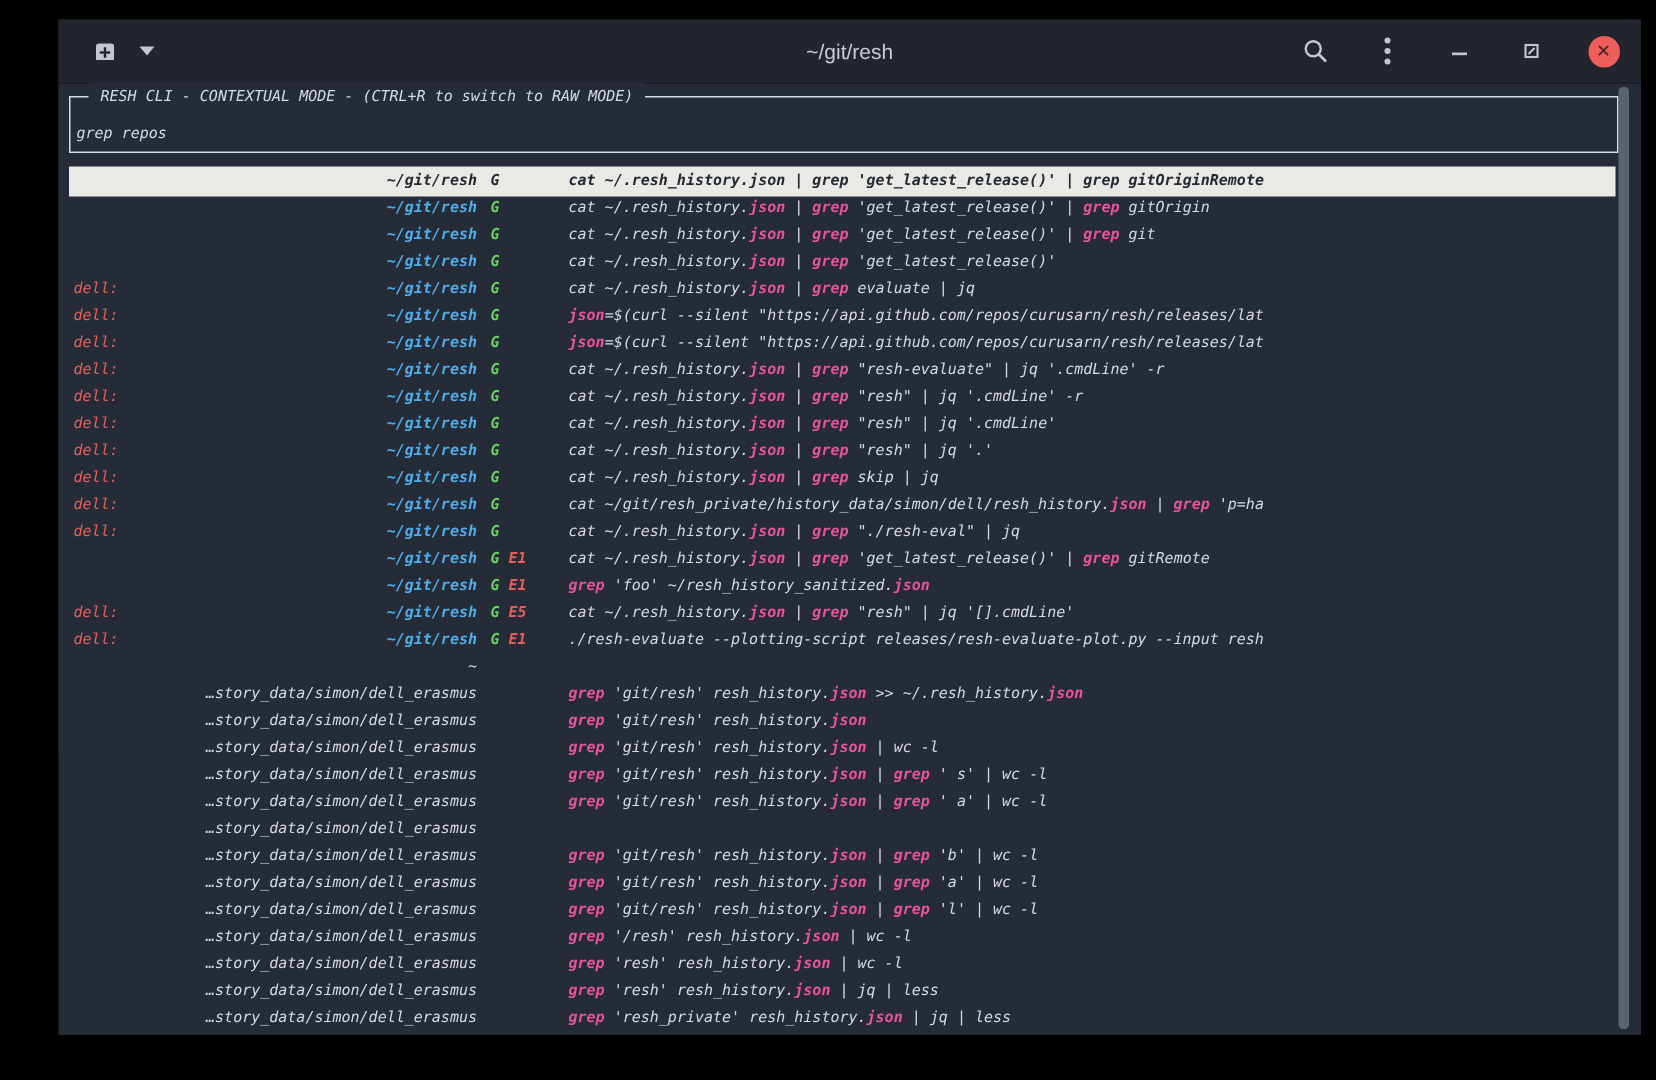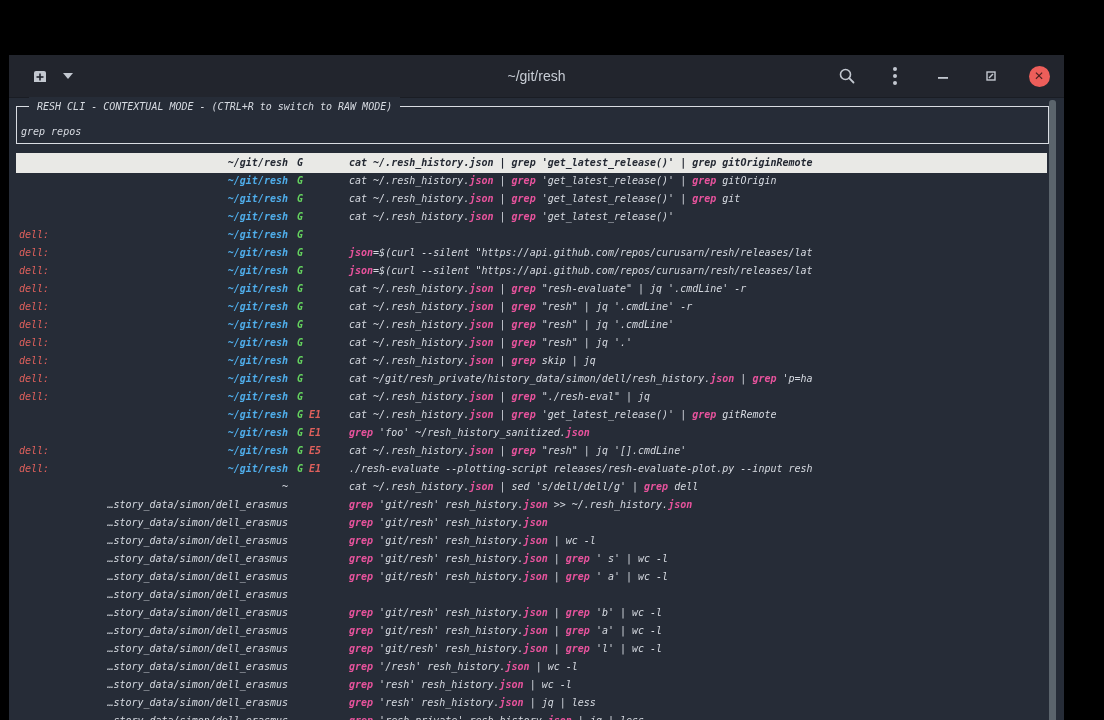--- a/index.html
+++ b/index.html
@@ -1,16 +1,16 @@
 <!DOCTYPE html>
 <html style="--bg: #262c37; --titlebar_bg: #22252d; --fg: #d6dae1; --host: #e0605c; --dir: #4fadea; --flag_ok: #65d35f; --flag_err: #e0605c; --match: #e8539d; --selected_bg: #e9e9e6; --selected_fg: #242933; --border: #d9dde3; --close: #ed5e5a; --icon: #c3c8d0; --scrollbar: #5b646c;"><head>
 <meta charset="utf-8">
 <style>
   html,body{margin:0;padding:0;background:#000;width:1104px;height:720px;overflow:hidden;}
-  .window{position:absolute;left:9px;top:13px;width:1055px;height:490px;background:var(--bg,#262c37);box-shadow:0 2px 10px rgba(0,0,0,.6);margin-top:42px;}
+  .window{position:absolute;left:39px;top:13px;width:1055px;height:490px;background:var(--bg,#262c37);box-shadow:0 2px 10px rgba(0,0,0,.6);}
   
   .titlebar{position:relative;height:42px;background:var(--titlebar_bg,#22252d);border-bottom:1px solid #1a1d24;font-family:"Liberation Sans",sans-serif;}
   .tb-left{position:absolute;left:20px;top:0;height:42px;display:flex;align-items:center;gap:10px;}
   .newtab-btn{background:none;border:none;padding:2px;cursor:pointer;display:flex;align-items:center;}
   .chev{width:0;height:0;border-left:5px solid transparent;border-right:5px solid transparent;border-top:6px solid var(--icon,#c3c8d0);display:inline-block;}
   .tb-title{position:absolute;left:0;right:0;top:0;height:42px;line-height:42px;text-align:center;color:#c8cdd5;font-size:14px;}
   .tb-right{position:absolute;right:14px;top:0;height:42px;display:flex;align-items:center;gap:26px;}
   .tb-btn{background:none;border:none;padding:0;cursor:pointer;display:flex;align-items:center;justify-content:center;width:22px;height:22px;}
   .close-btn{width:21px;height:21px;border-radius:50%;background:var(--close,#ed5e5a);color:#4c2120;font-size:12px;font-weight:bold;line-height:21px;text-align:center;display:block;font-family:"DejaVu Sans",sans-serif;}
   
@@ -115,20 +115,21 @@
     <span class="host"></span>
     <span class="dir blue">~/git/resh</span>
     <span class="flags"><span class="ok">G</span></span>
     <span class="cmd">cat ~/.resh_history.<span class="match">json</span> | <span class="match">grep</span> 'get_latest_release()'</span>
   </div>
 
   <div class="row">
     <span class="host">dell:</span>
     <span class="dir blue">~/git/resh</span>
     <span class="flags"><span class="ok">G</span></span>
+    <span class="cmd">cat ~/.resh_history.<span class="match">json</span> | <span class="match">grep</span> evaluate | jq</span>
   </div>
 
   <div class="row">
     <span class="host">dell:</span>
     <span class="dir blue">~/git/resh</span>
     <span class="flags"><span class="ok">G</span></span>
     <span class="cmd"><span class="match">json</span>=$(curl --silent "https://api.github.com/repos/curusarn/resh/releases/lat</span>
   </div>
 
   <div class="row">
@@ -212,21 +213,20 @@
     <span class="host">dell:</span>
     <span class="dir blue">~/git/resh</span>
     <span class="flags"><span class="ok">G</span> <span class="err">E1</span></span>
     <span class="cmd">./resh-evaluate --plotting-script releases/resh-evaluate-plot.py --input resh</span>
   </div>
 
   <div class="row">
     <span class="host"></span>
     <span class="dir">~</span>
     <span class="flags"></span>
-    <span class="cmd">cat ~/.resh_history.<span class="match">json</span> | sed 's/dell/dell/g' | <span class="match">grep</span> dell</span>
   </div>
 
   <div class="row">
     <span class="host"></span>
     <span class="dir">…story_data/simon/dell_erasmus</span>
     <span class="flags"></span>
     <span class="cmd"><span class="match">grep</span> 'git/resh' resh_history.<span class="match">json</span> &gt;&gt; ~/.resh_history.<span class="match">json</span></span>
   </div>
 
   <div class="row">

